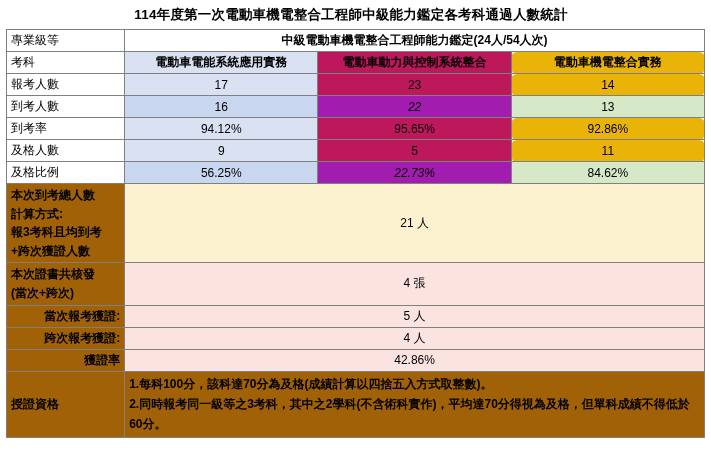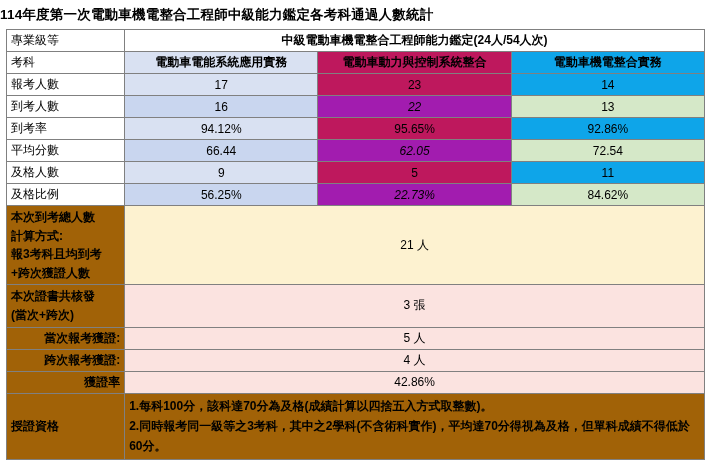--- a/index.html
+++ b/index.html
@@ -12,20 +12,21 @@
     color: #000000;
   }
   .page {
     position: relative;
     width: 711px;
     height: 463px;
     box-sizing: border-box;
     overflow: hidden;
   }
   .title {
+    text-align: center;
     font-size: 13.5px;
     font-weight: bold;
     padding: 6px 9px 5px 0;
     letter-spacing: 0.2px;
   }
   table.main {
     border-collapse: collapse;
     width: 699px;
     margin: 0 6px;
     table-layout: fixed;
@@ -47,21 +48,21 @@
   .center { text-align: center; }
   .right { text-align: center; }
   .left { text-align: left; }
   .bold { font-weight: bold; }
   .hdr-sub {
     font-weight: bold;
     text-align: center;
   }
   .col-a { background: #d9e1f2; }
   .col-b { background: #be185d; }
-  .col-c { background: #0ea5e9; }
+  .col-c { background: #eab308; border-radius: 6px; }
   .alt-a { background: #c9d6ef; }
   .alt-b { background: #a21caf; font-style: italic; }
   .alt-c { background: #d5e8c8; }
   .subject-cell {
     background: #ffffff;
     margin-top: 32px;
   }
   .block-yellow {
     background: #fdf2d0;
     margin-top: 6px;
@@ -137,26 +138,20 @@
         <td class="right alt-c">13</td>
       </tr>
 
       <tr>
         <td class="c-label left">到考率</td>
         <td class="right col-a">94.12%</td>
         <td class="right col-b">95.65%</td>
         <td class="right col-c">92.86%</td>
       </tr>
 
-      <tr>
-        <td class="c-label left">平均分數</td>
-        <td class="right alt-a">66.44</td>
-        <td class="right alt-b">62.05</td>
-        <td class="right alt-c">72.54</td>
-      </tr>
 
       <tr>
         <td class="c-label left">及格人數</td>
         <td class="right col-a">9</td>
         <td class="right col-b">5</td>
         <td class="right col-c">11</td>
       </tr>
 
       <tr>
         <td class="c-label left">及格比例</td>
@@ -169,21 +164,21 @@
         <td class="c-label left multiline tall-total block-white">本次到考總人數
 計算方式:
 報3考科且均到考
 +跨次獲證人數</td>
         <td class="center block-yellow tall-total" colspan="3">21 人</td>
       </tr>
 
       <tr>
         <td class="c-label left multiline mid-cell block-white">本次證書共核發
 (當次+跨次)</td>
-        <td class="center block-pink mid-cell" colspan="3">3 張</td>
+        <td class="center block-pink mid-cell" colspan="3">4 張</td>
       </tr>
 
       <tr>
         <td class="c-label label-indent block-white">當次報考獲證:</td>
         <td class="center block-pink" colspan="3">5 人</td>
       </tr>
 
       <tr>
         <td class="c-label label-indent block-white">跨次報考獲證:</td>
         <td class="center block-pink" colspan="3">4 人</td>

